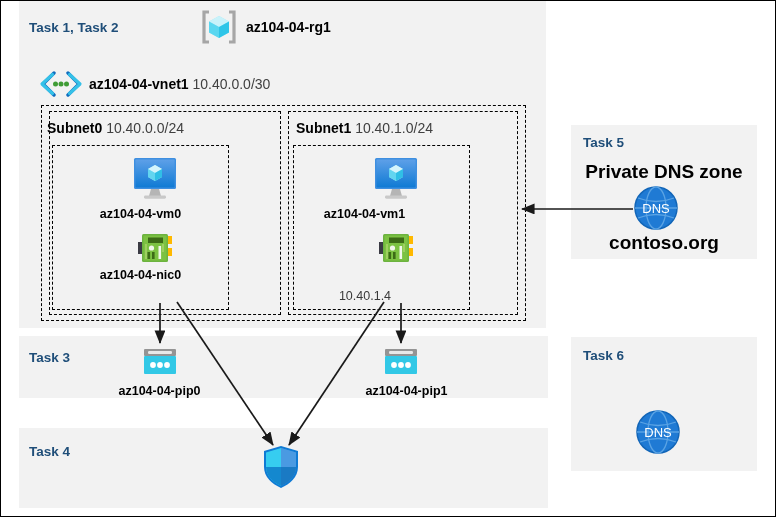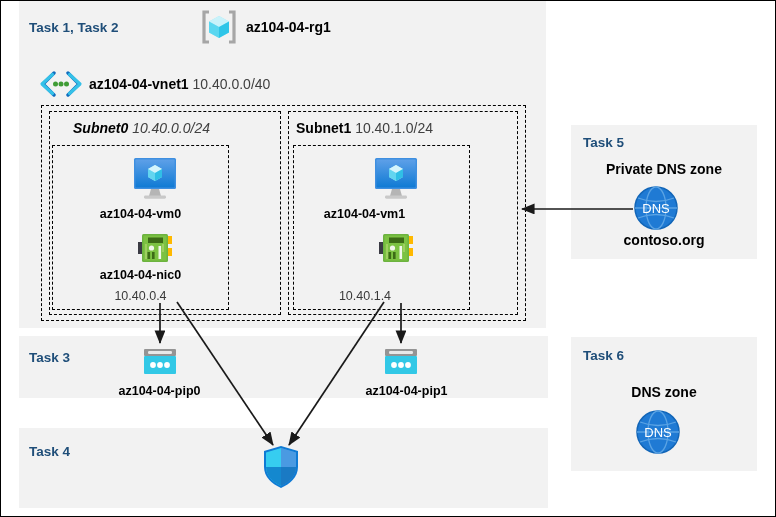--- a/index.html
+++ b/index.html
@@ -84,21 +84,21 @@
     text-align: center;
     font-weight: normal;
     font-size: 12.5px;
     color: #3a3a3a;
     white-space: nowrap;
   }
   .center-label {
     position: absolute;
     text-align: center;
     font-weight: bold;
-    font-size: 14px;
+    font-size: 19px;
     color: #000000;
     white-space: nowrap;
   }
   .icon-abs { position: absolute; }
   svg { display: block; }
   #arrows { position: absolute; left: 0; top: 0; width: 776px; height: 517px; pointer-events: none; }
 </style>
 </head>
 <body>
 
@@ -129,30 +129,30 @@
       <path d="M13.5 3.5 L3 13 L13.5 22.5" fill="none" stroke="#35c1e8" stroke-width="3.2" stroke-linecap="round" stroke-linejoin="round"></path>
       <path d="M29 2 L40 13 L29 24" fill="none" stroke="#0f6cbd" stroke-width="3.4" stroke-linecap="round" stroke-linejoin="round"></path>
       <path d="M30.5 3.5 L41 13 L30.5 22.5" fill="none" stroke="#35c1e8" stroke-width="3.2" stroke-linecap="round" stroke-linejoin="round"></path>
       <circle cx="16.5" cy="13" r="2.5" fill="#3f9c35"></circle>
       <circle cx="22" cy="13" r="2.5" fill="#3f9c35"></circle>
       <circle cx="27.5" cy="13" r="2.5" fill="#3f9c35"></circle>
     </svg>
   </div>
   <div class="hdr-bold" style="left:88px; top:75px;">
     <span>az104-04-vnet1</span>
-    <span class="light">10.40.0.0/40</span>
+    <span class="light">10.40.0.0/30</span>
   </div>
 
   <div class="dashed subnets-outer"></div>
   <div class="dashed subnet0-box"></div>
   <div class="dashed subnet1-box"></div>
   <div class="dashed vm0-box"></div>
   <div class="dashed vm1-box"></div>
 
-  <div class="hdr-bold" style="left:72px; top:119px;font-style:italic;">
+  <div class="hdr-bold" style="left:46px; top:119px;">
     <span>Subnet0</span>
     <span class="light">10.40.0.0/24</span>
   </div>
 
   <div class="hdr-bold" style="left:295px; top:119px;">
     <span>Subnet1</span>
     <span class="light">10.40.1.0/24</span>
   </div>
 
   <div class="icon-abs" style="left:130px; top:155px;">
@@ -185,21 +185,20 @@
       <rect x="11" y="6.5" width="15" height="5.5" fill="#3c6b16"></rect>
       <circle cx="14.5" cy="17" r="2.6" fill="#f2f7ec"></circle>
       <rect x="10.5" y="21" width="2.6" height="7" fill="#3c6b16"></rect>
       <rect x="15" y="21" width="2.6" height="7" fill="#3c6b16"></rect>
       <rect x="21.5" y="15" width="2.6" height="13" fill="#f2f7ec"></rect>
       <path d="M9 13 L9 28" stroke="#a8d36a" stroke-width="1.6" fill="none"></path>
       <path d="M26 13 L26 21" stroke="#a8d36a" stroke-width="1.6" fill="none"></path>
     </svg>
   </div>
   <div class="node-label" style="left:51px; top:267px; width:177px;">az104-04-nic0</div>
-  <div class="node-sub" style="left:51px; top:288px; width:177px;">10.40.0.4</div>
 
   <div class="icon-abs" style="left:371px; top:155px;">
     <svg width="48" height="44" viewBox="0 0 48 44">
       <rect x="3" y="2" width="42" height="31" rx="1.5" fill="#3e8fe0"></rect>
       <rect x="4.4" y="3.4" width="39.2" height="28.2" rx="1" fill="url(#vmg1)"></rect>
       <defs>
         <linearGradient id="vmg1" x1="0" y1="0" x2="0" y2="1">
           <stop offset="0" stop-color="#5ea0e8"></stop>
           <stop offset="1" stop-color="#0f7ad4"></stop>
         </linearGradient>
@@ -285,21 +284,20 @@
       <line x1="2" y1="23" x2="44" y2="23" stroke="#5aa3e4" stroke-width="1.3"></line>
       <path d="M5 13 Q23 20 41 13" fill="none" stroke="#5aa3e4" stroke-width="1.3"></path>
       <path d="M5 33 Q23 26 41 33" fill="none" stroke="#5aa3e4" stroke-width="1.3"></path>
       <text x="23" y="28" text-anchor="middle" font-family="Liberation Sans, sans-serif" font-size="13" fill="#ffffff">DNS</text>
     </svg>
   </div>
   <div class="center-label" style="left:570px; top:231px; width:186px;">contoso.org</div>
 
   <div class="panel task6-panel"></div>
   <div class="task-label" style="left:582px; top:347px;">Task 6</div>
-  <div class="center-label" style="left:570px; top:383px; width:186px;">DNS zone</div>
 
   <div class="icon-abs" style="left:634px; top:408px;">
     <svg width="46" height="46" viewBox="0 0 46 46">
       <circle cx="23" cy="23" r="21" fill="#1f7ad4"></circle>
       <circle cx="23" cy="23" r="21" fill="none" stroke="#1266b8" stroke-width="1.5"></circle>
       <ellipse cx="23" cy="23" rx="10" ry="21" fill="none" stroke="#5aa3e4" stroke-width="1.3"></ellipse>
       <line x1="2" y1="23" x2="44" y2="23" stroke="#5aa3e4" stroke-width="1.3"></line>
       <path d="M5 13 Q23 20 41 13" fill="none" stroke="#5aa3e4" stroke-width="1.3"></path>
       <path d="M5 33 Q23 26 41 33" fill="none" stroke="#5aa3e4" stroke-width="1.3"></path>
       <text x="23" y="28" text-anchor="middle" font-family="Liberation Sans, sans-serif" font-size="13" fill="#ffffff">DNS</text>

